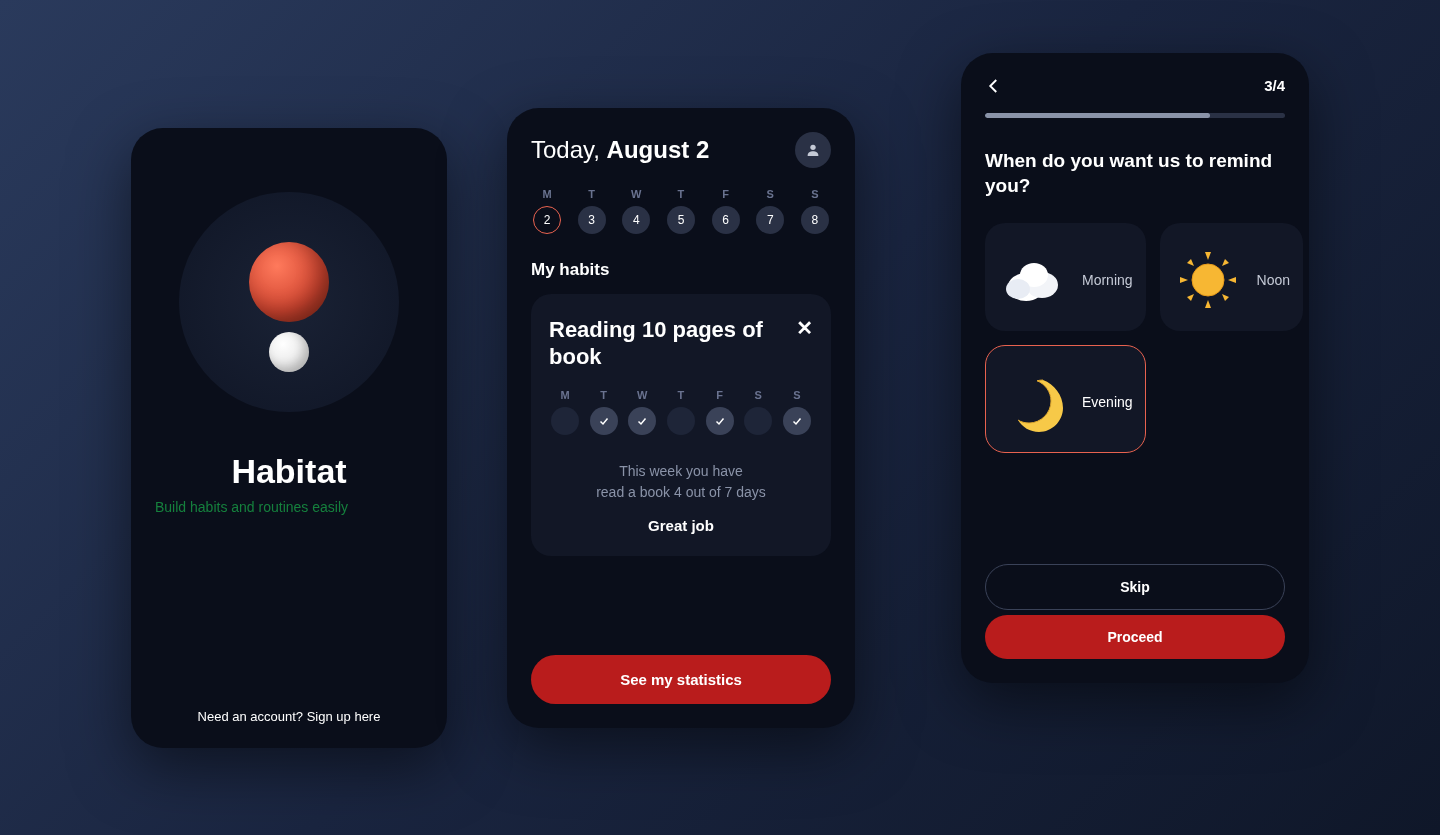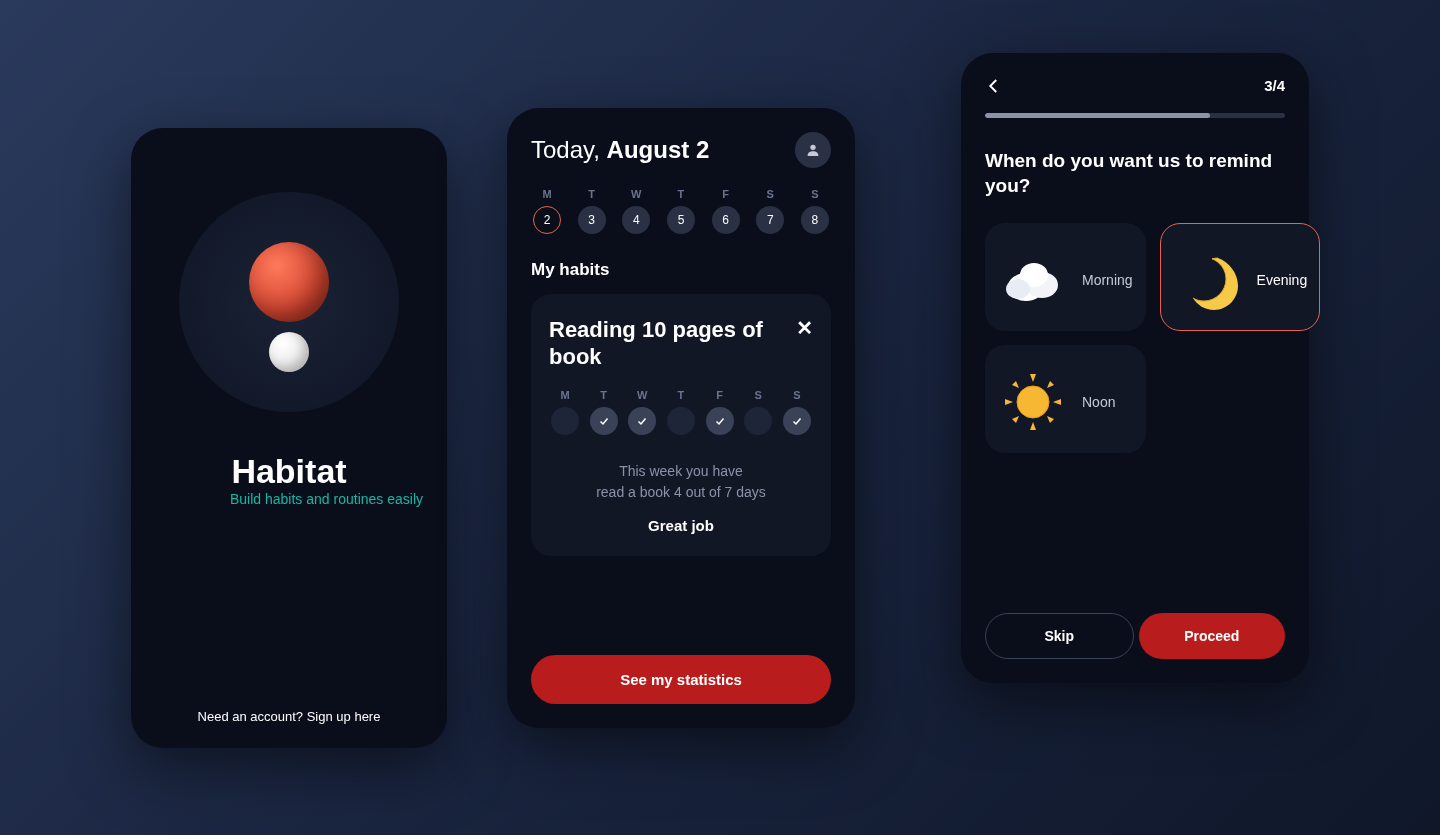--- a/index.html
+++ b/index.html
@@ -39,21 +39,21 @@
   box-shadow: inset -10px -10px 20px rgba(0,0,0,0.3);
   position: absolute; top: 50px;
 }
 .white-sphere {
   width: 40px; height: 40px; border-radius: 50%;
   background: radial-gradient(circle at 35% 30%, #fff, #d8d8d8);
   box-shadow: inset -5px -5px 10px rgba(0,0,0,0.2);
   position: absolute; bottom: 40px;
 }
 .app-title { font-size: 34px; font-weight: 700; text-align: center; margin-top: 20px; }
-.app-subtitle { font-size: 14px; color: #14b8a6; text-align: right; margin-top: 0; }
+.app-subtitle { font-size: 14px; color: #15803d; text-align: left; margin-top: 8px; }
 .spacer { flex: 1; }
 .btn-primary {
   background: #b91c1c; color: #fff; border: none; border-radius: 50px;
   padding: 16px; font-size: 15px; font-weight: 600; cursor: pointer; width: 100%;
 }
 .signup-link { text-align: center; font-size: 13px; color: #fff; margin-top: 24px; cursor: pointer; font-weight: 500; }
 
 
 .header2 { display: flex; justify-content: space-between; align-items: center; margin-bottom: 20px; }
 .date-label { font-size: 24px; }
@@ -98,21 +98,21 @@
   border: 1.5px solid transparent;
 }
 .option-card.selected { border-color: #e8624f; }
 .option-label { font-size: 14px; color: #c5cad6; }
 .option-card.selected .option-label { color: #fff; }
 .option-icon { width: 70px; height: 64px; display: flex; align-items: center; justify-content: center; }
 .btn-outline {
   background: transparent; color: #fff; border: 1.5px solid #3a4258; border-radius: 50px;
   padding: 14px; font-size: 14px; font-weight: 600; cursor: pointer; flex: 1;
 }
-.btn-row3 { display: flex; gap: 5px; }
+.btn-row3 { display: flex; gap: 5px; flex-direction: column; }
 .btn-primary.half { flex: 1; padding: 14px; font-size: 14px; }
 
 
 svg { display: block; }
 </style>
 </head>
 <body>
 
 <div class="phone phone1">
   <div class="logo-circle">
@@ -251,29 +251,20 @@
     <div class="option-card">
       <div class="option-icon">
         <svg width="70" height="50" viewBox="0 0 70 50">
             <ellipse cx="28" cy="32" rx="18" ry="14" fill="#fff"></ellipse>
             <ellipse cx="44" cy="30" rx="16" ry="13" fill="#f2f4f8"></ellipse>
             <ellipse cx="36" cy="20" rx="14" ry="12" fill="#fff"></ellipse>
             <ellipse cx="20" cy="34" rx="12" ry="10" fill="#e8ecf4"></ellipse>
           </svg>
       </div>
       <span class="option-label">Morning</span>
-    </div>
-    <div class="option-card selected">
-      <div class="option-icon">
-        <svg width="64" height="64" viewBox="0 0 64 64">
-            <path d="M42 10c-2 0-4 .3-6 .8 8 3 14 11 14 20.2 0 12-10 22-22 22-4 0-8-1-11-3 4 7 12 12 21 12 13 0 24-11 24-24 0-13-9-24-20-28z" fill="#f7c948"></path>
-            <path d="M42 10c-2 0-4 .3-6 .8 8 3 14 11 14 20.2 0 12-10 22-22 22-4 0-8-1-11-3" fill="none" stroke="#e0a82e" stroke-width="1"></path>
-          </svg>
-      </div>
-      <span class="option-label">Evening</span>
     </div>
     <div class="option-card">
       <div class="option-icon">
         <svg width="70" height="64" viewBox="0 0 70 64">
             <g transform="translate(35,32)">
               <circle r="16" fill="#f7b733"></circle>
               <circle r="16" fill="none" stroke="#e89b1a" stroke-width="1"></circle>
               <g fill="#f7b733">
                 <polygon points="-3,-28 3,-28 0,-20"></polygon>
                 <polygon points="-3,28 3,28 0,20"></polygon>
@@ -282,20 +273,29 @@
                 <polygon points="-21,-17 -17,-21 -14,-14"></polygon>
                 <polygon points="21,17 17,21 14,14"></polygon>
                 <polygon points="-21,17 -17,21 -14,14"></polygon>
                 <polygon points="21,-17 17,-21 14,-14"></polygon>
               </g>
             </g>
           </svg>
       </div>
       <span class="option-label">Noon</span>
     </div>
+    <div class="option-card selected">
+      <div class="option-icon">
+        <svg width="64" height="64" viewBox="0 0 64 64">
+            <path d="M42 10c-2 0-4 .3-6 .8 8 3 14 11 14 20.2 0 12-10 22-22 22-4 0-8-1-11-3 4 7 12 12 21 12 13 0 24-11 24-24 0-13-9-24-20-28z" fill="#f7c948"></path>
+            <path d="M42 10c-2 0-4 .3-6 .8 8 3 14 11 14 20.2 0 12-10 22-22 22-4 0-8-1-11-3" fill="none" stroke="#e0a82e" stroke-width="1"></path>
+          </svg>
+      </div>
+      <span class="option-label">Evening</span>
+    </div>
   </div>
 
   <div class="spacer"></div>
   <div class="btn-row3">
     <button class="btn-outline">Skip</button>
     <button class="btn-primary half">Proceed</button>
   </div>
 </div>
 
 </body></html>

